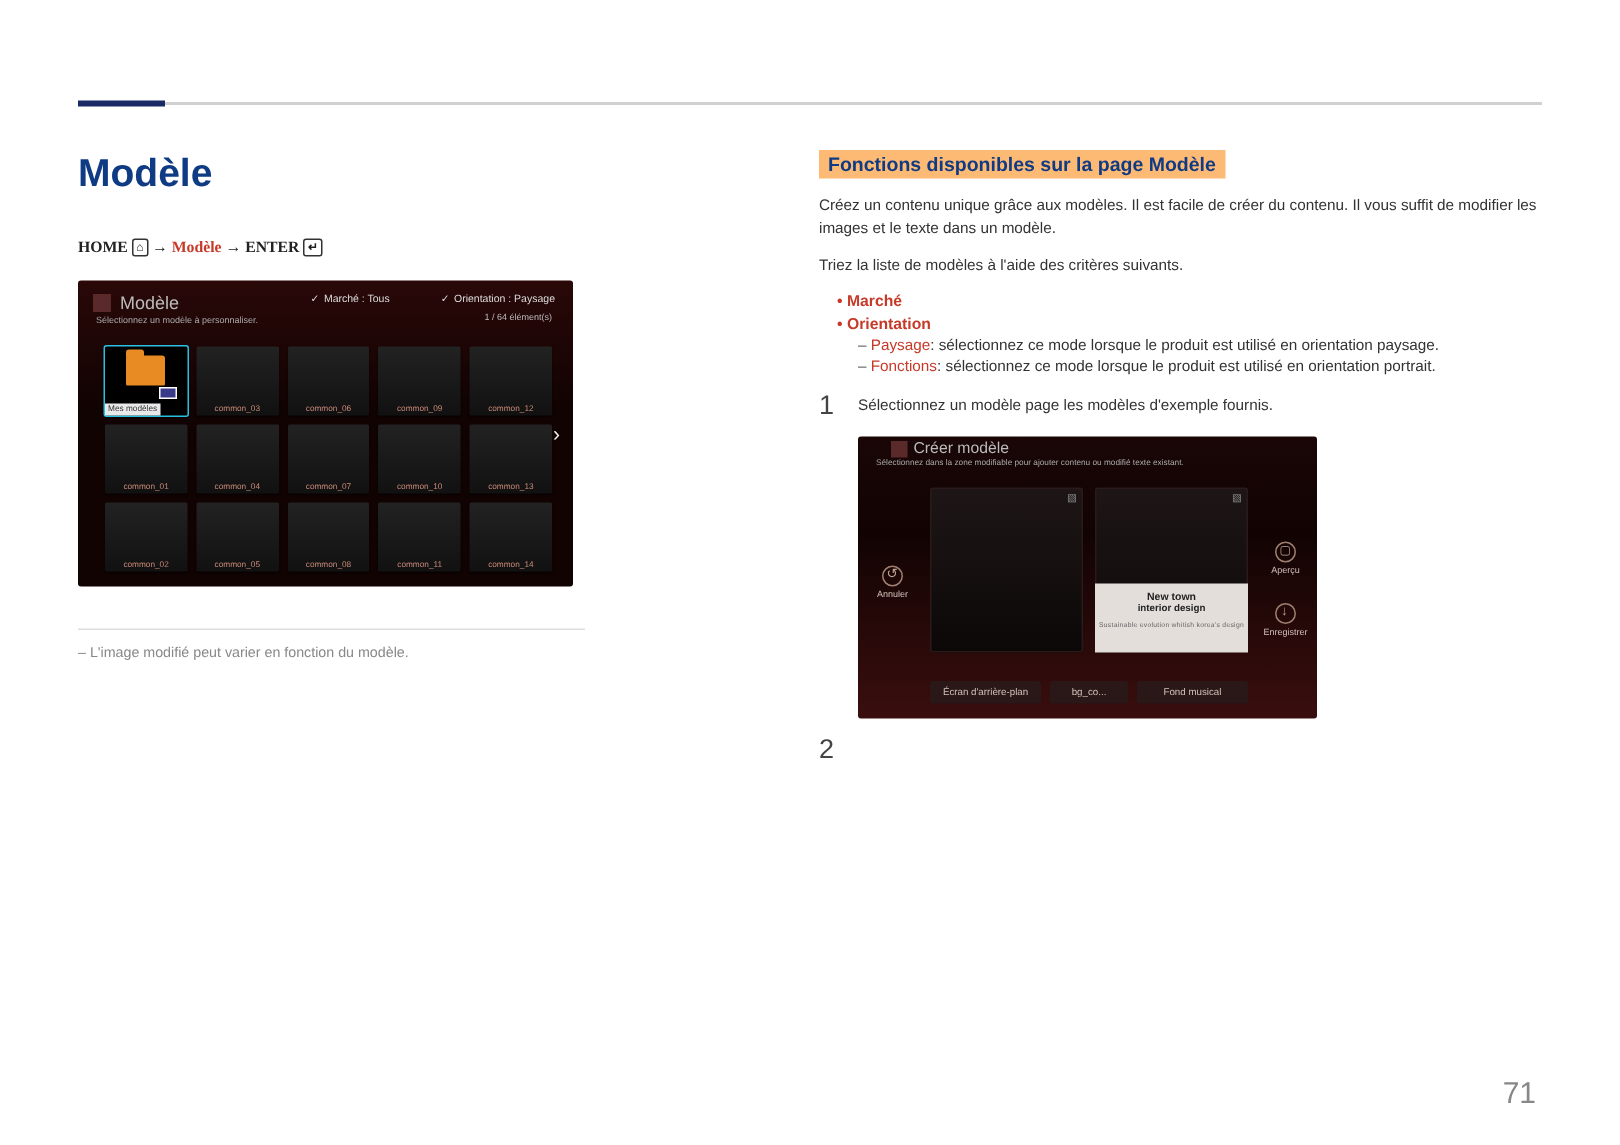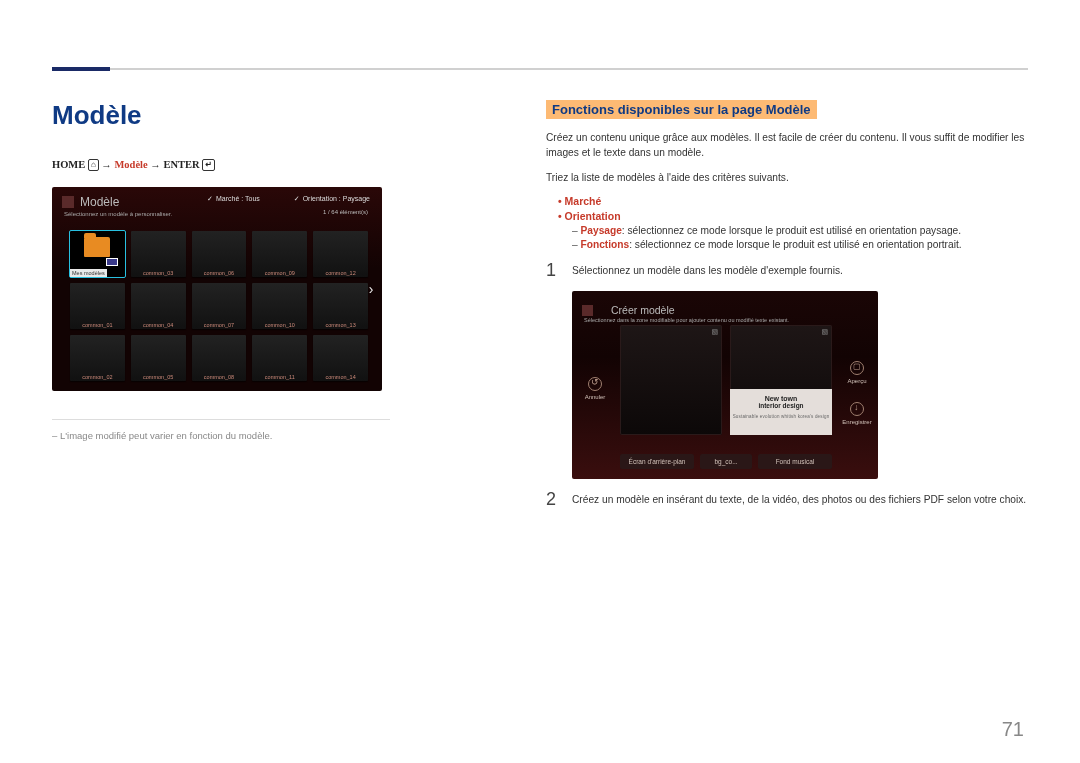--- a/index.html
+++ b/index.html
@@ -168,34 +168,34 @@
   .body-text {
     font-size: 10.2px; color: #333; line-height: 1.45;
     margin-bottom: 10px;
   }
   .bullets { margin: 4px 0 8px 12px; }
   .b-item::before { content: "\2022  "; }
   .b-item { font-size: 10.5px; font-weight: bold; color: #c63a2a; margin-bottom: 3px; }
   .sub-bullets { margin-left: 14px; }
   .sb-item { font-size: 10.2px; color: #333; margin-bottom: 3px; }
   .sb-item::before { content: "\2012  "; color: #555; }
-  .sb-item .kw { font-weight: bold; color: #c63a2a; }
+  .sb-item .kw { font-weight: normal; color: #c63a2a; }
 
   .step { display: flex; gap: 14px; margin-top: 10px; align-items: flex-start; }
   .step .num { font-size: 18px; color: #444; width: 12px; }
   .step .txt { font-size: 10.2px; color: #333; flex: 1; padding-top: 5px; }
 
   
   .shot2 {
     width: 306px; height: 188px;
     margin: 10px 0 4px 26px;
     background: linear-gradient(180deg, #1a0606 0%, #120303 35%, #3a0e0e 100%);
     position: relative; border-radius: 2px; overflow: hidden;
   }
-  .shot2-header { display:flex; align-items:center; gap:18px; padding:13px 10px 0 10px; }
+  .shot2-header { display:flex; align-items:center; gap:4px; padding:2px 10px 0 10px;margin-left:12px; }
   .shot2-header .sq { width:11px; height:11px; background:#5a2a2a; }
   .shot2-header .ttl { font-size:10.5px; color:#bbb; }
   .shot2-sub { font-size:5.5px; color:#aaa; padding: 1px 0 0 12px; }
   .shot2-left, .shot2-right {
     position: absolute; top: 86px; width: 30px; text-align:center; color:#d0c0b8; font-size:6px;
   }
   .shot2-left { left: 8px; }
   .shot2-right { right: 6px; top: 70px; }
   .shot2-left .circ, .shot2-right .circ {
     width: 14px; height: 14px; border: 1px solid #a08070; border-radius: 50%;
@@ -330,21 +330,21 @@
     <div class="b-item">Marché</div>
     <div class="b-item">Orientation</div>
     <div class="sub-bullets">
       <div class="sb-item"><span class="kw">Paysage</span><span>: sélectionnez ce mode lorsque le produit est utilisé en orientation paysage.</span></div>
       <div class="sb-item"><span class="kw">Fonctions</span><span>: sélectionnez ce mode lorsque le produit est utilisé en orientation portrait.</span></div>
     </div>
   </div>
 
   <div class="step">
     <div class="num">1</div>
-    <div class="txt">Sélectionnez un modèle dans les modèle d'exemple fournis.</div>
+    <div class="txt">Sélectionnez un modèle page les modèles d'exemple fournis.</div>
   </div>
 
   
   <div class="shot2">
     <div class="shot2-header">
       <span class="sq"></span>
       <span class="ttl">Créer modèle</span>
     </div>
     <div class="shot2-sub">Sélectionnez dans la zone modifiable pour ajouter contenu ou modifié texte existant.</div>
 
@@ -379,17 +379,16 @@
 
     <div class="shot2-tabs">
       <div class="tab">Écran d'arrière-plan</div>
       <div class="tab mid">bg_co...</div>
       <div class="tab">Fond musical</div>
     </div>
   </div>
 
   <div class="step">
     <div class="num">2</div>
-    <div class="txt">Créez un modèle en insérant du texte, de la vidéo, des photos ou des fichiers PDF selon votre choix.</div>
   </div>
 </div>
 
 <div class="page-num">71</div>
 
 </body></html>

